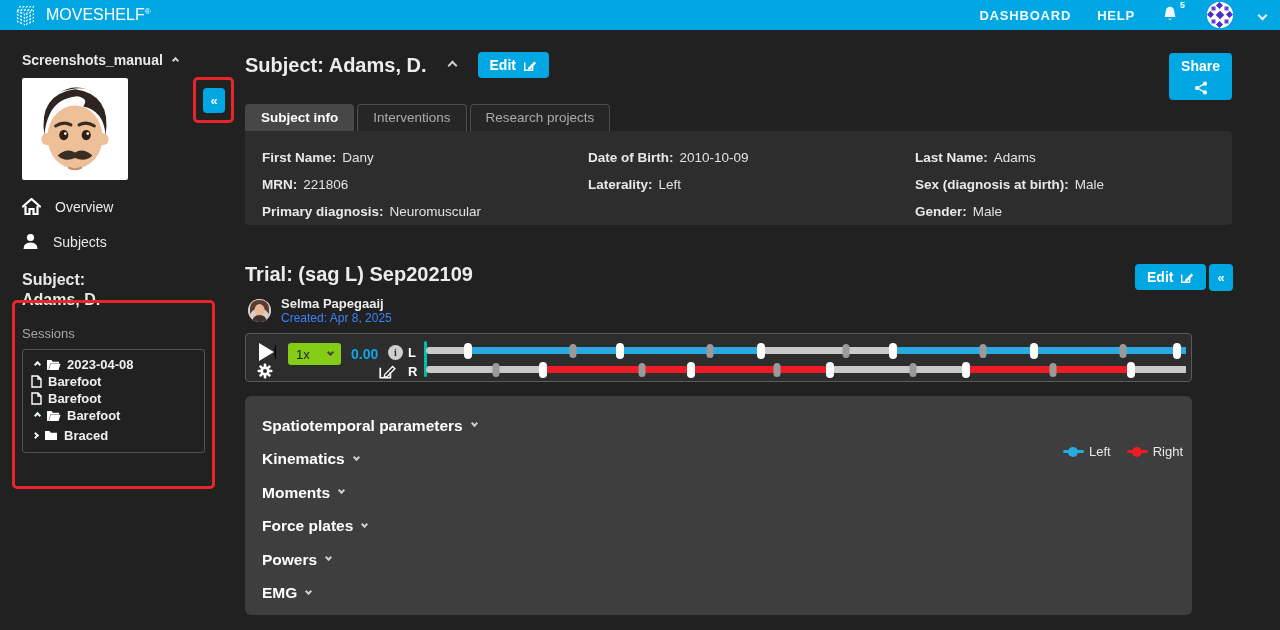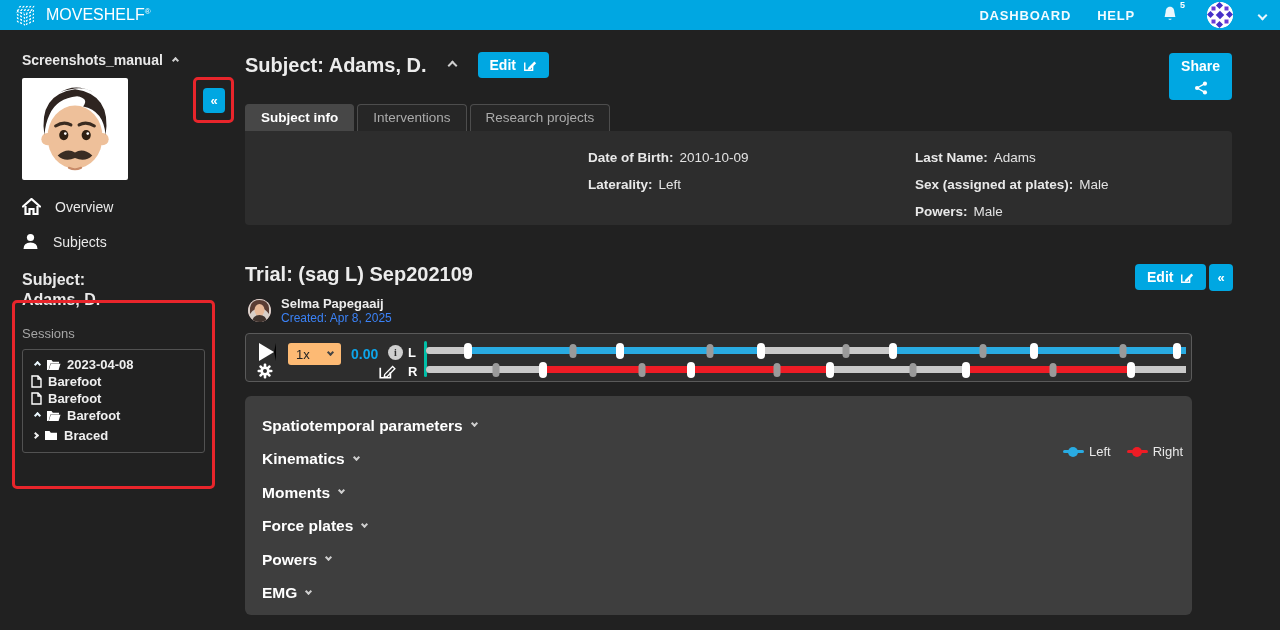--- a/index.html
+++ b/index.html
@@ -89,21 +89,21 @@
   .trial-edit { position:absolute; left:890px; top:234px; }
   .trial-collapse { position:absolute; left:964px; top:234px; width:24px; height:27px; padding:0;
                     justify-content:center; font-size:13px; font-weight:bold; }
 
   
   .player { position:absolute; left:0; top:303px; width:947px; height:49px; background:#2d2d2d;
             border:1px solid #5a5a5a; border-radius:4px; }
   .play-btn { position:absolute; left:13px; top:9px; width:0; height:0; border-left:15px solid #fff;
               border-top:9px solid transparent; border-bottom:9px solid transparent; cursor:pointer; background:none; }
   .gear-btn { position:absolute; left:11px; top:29px; cursor:pointer; background:none; border:none; padding:0; }
-  .speed-select { position:absolute; left:42px; top:9px; width:53px; height:22px; background:#fdba74; color:#222;
+  .speed-select { position:absolute; left:42px; top:9px; width:53px; height:22px; background:#84cc16; color:#222;
                   border-radius:3px; font-size:13px; display:flex; align-items:center; padding:0 8px; gap:18px; cursor:pointer; }
   .time-display { position:absolute; left:105px; top:12px; font-size:14px; font-weight:600; color:#0ea5e9; }
   .info-icon { position:absolute; left:142px; top:11px; width:15px; height:15px; border-radius:50%; background:#cfcfcf;
                color:#2d2d2d; font-size:10px; font-weight:bold; display:flex; align-items:center; justify-content:center;
                font-family:"Liberation Serif", serif; cursor:pointer; }
   .edit-clip-btn { position:absolute; left:132px; top:28px; background:none; border:none; padding:0; cursor:pointer; }
   .track-label { position:absolute; left:162px; font-size:13px; font-weight:600; color:#fff; }
   .track-label.l { top:11px; } .track-label.r { top:30px; }
   .tracks { position:absolute; left:180px; top:0; width:760px; height:49px; }
   .playhead { position:absolute; left:-2px; top:7px; width:3px; height:36px; background:#00bfa8; border-radius:2px; }
@@ -289,41 +289,55 @@
       </svg>
     </button>
 
     <div class="tabs">
       <div class="tab active">Subject info</div>
       <div class="tab">Interventions</div>
       <div class="tab">Research projects</div>
     </div>
 
     <div class="info-panel">
+      <div class="info-col c1">
+        <div class="field-row">
+          <span class="field-label">First Name:</span>
+          <span class="field-value">Dany</span>
+        </div>
+        <div class="field-row">
+          <span class="field-label">MRN:</span>
+          <span class="field-value">221806</span>
+        </div>
+        <div class="field-row">
+          <span class="field-label">Primary diagnosis:</span>
+          <span class="field-value">Neuromuscular</span>
+        </div>
+      </div>
       <div class="info-col c2">
         <div class="field-row">
           <span class="field-label">Date of Birth:</span>
           <span class="field-value">2010-10-09</span>
         </div>
         <div class="field-row">
           <span class="field-label">Laterality:</span>
           <span class="field-value">Left</span>
         </div>
       </div>
       <div class="info-col c3">
         <div class="field-row">
           <span class="field-label">Last Name:</span>
           <span class="field-value">Adams</span>
         </div>
         <div class="field-row">
-          <span class="field-label">Sex (assigned at plates):</span>
+          <span class="field-label">Sex (diagnosis at birth):</span>
           <span class="field-value">Male</span>
         </div>
         <div class="field-row">
-          <span class="field-label">Powers:</span>
+          <span class="field-label">Gender:</span>
           <span class="field-value">Male</span>
         </div>
       </div>
     </div>
 
     <div class="trial-header">
       <span class="trial-title">Trial: (sag L) Sep202109</span>
     </div>
     <div class="author-row">
       <span class="author-avatar">

